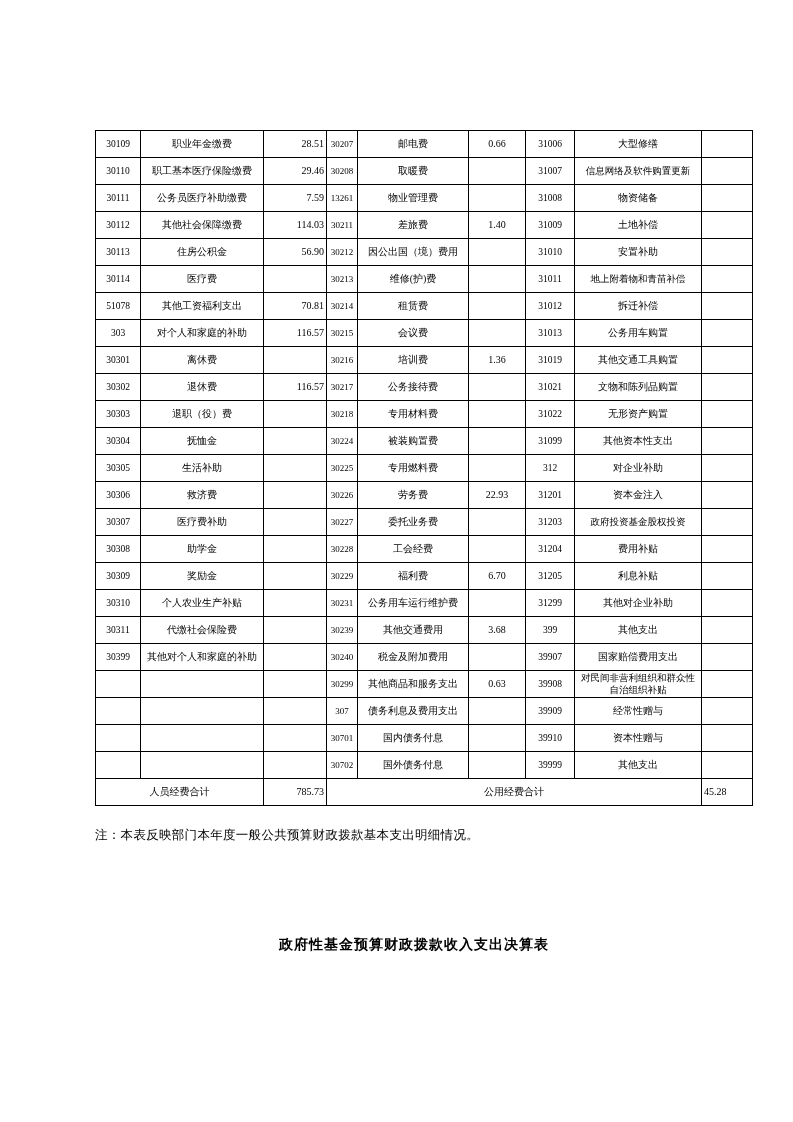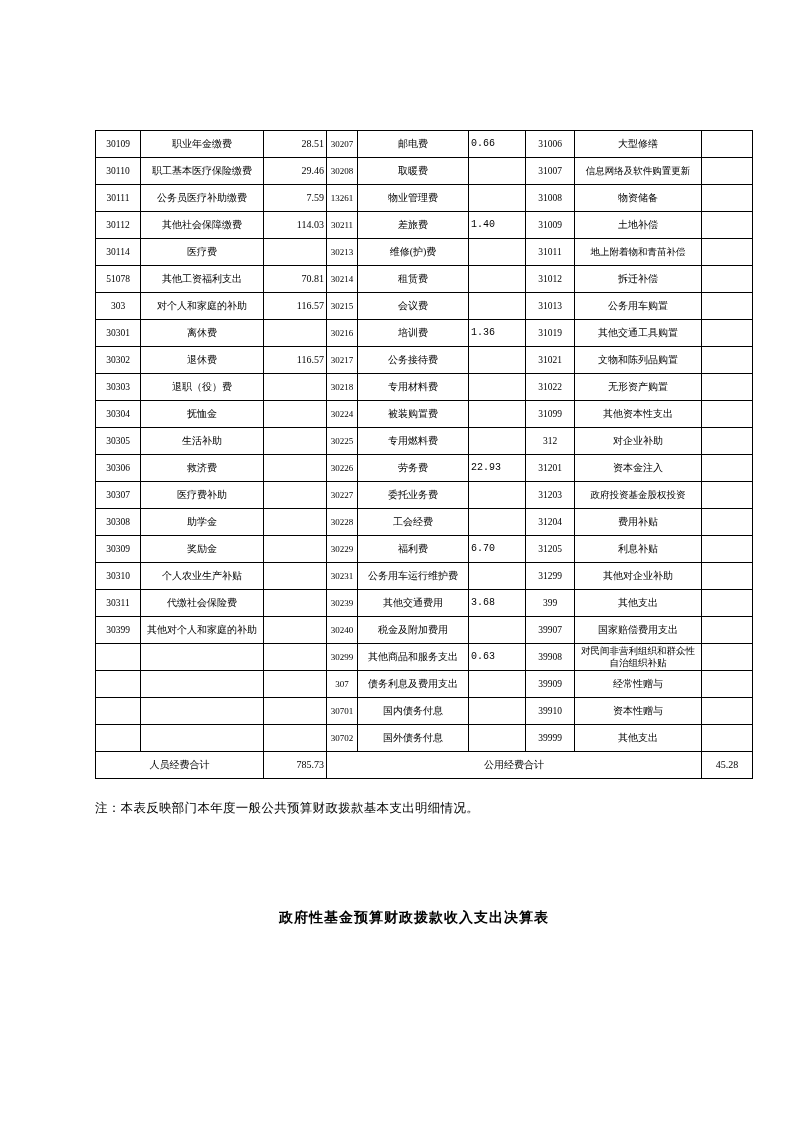--- a/index.html
+++ b/index.html
@@ -58,38 +58,37 @@
     line-height: 1.05;
     word-break: break-all;
   }
   .c-name2 {
     width: 106px;
     text-align: center;
     font-size: 10px;
   }
   .c-val2 {
     width: 52px;
-    text-align: left;
+    text-align: center;
     padding-right: 3px;
     font-size: 10px;
-    font-family: Liberation Mono, monospace;
   }
   .c-code3 {
     width: 44px;
     text-align: center;
     font-size: 9.5px;
   }
   .c-name3 {
     width: 122px;
     text-align: center;
     font-size: 10px;
   }
   .c-val3 {
     width: 46px;
-    text-align: center;
+    text-align: left;
     padding-right: 3px;
     font-size: 10px;
     font-family: Liberation Serif, serif;
   }
   .name-wrap {
     font-size: 9.5px;
     line-height: 1.12;
   }
   .totals td {
     height: 22px;
@@ -162,20 +161,31 @@
         <td class="c-name">其他社会保障缴费</td>
         <td class="c-val">114.03</td>
         <td class="c-code2">30211</td>
         <td class="c-name2">差旅费</td>
         <td class="c-val2">1.40</td>
         <td class="c-code3">31009</td>
         <td class="c-name3">土地补偿</td>
         <td class="c-val3"></td>
       </tr>
       <tr>
+        <td class="c-code">30113</td>
+        <td class="c-name">住房公积金</td>
+        <td class="c-val">56.90</td>
+        <td class="c-code2">30212</td>
+        <td class="c-name2">因公出国（境）费用</td>
+        <td class="c-val2"></td>
+        <td class="c-code3">31010</td>
+        <td class="c-name3">安置补助</td>
+        <td class="c-val3"></td>
+      </tr>
+      <tr>
         <td class="c-code">30114</td>
         <td class="c-name">医疗费</td>
         <td class="c-val"></td>
         <td class="c-code2">30213</td>
         <td class="c-name2">维修(护)费</td>
         <td class="c-val2"></td>
         <td class="c-code3">31011</td>
         <td class="c-name3"><span class="name-wrap">地上附着物和青苗补偿</span></td>
         <td class="c-val3"></td>
       </tr>

